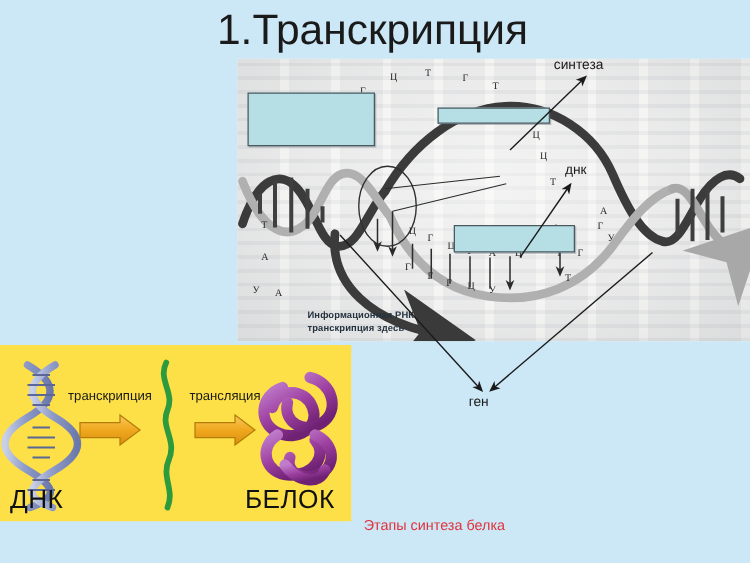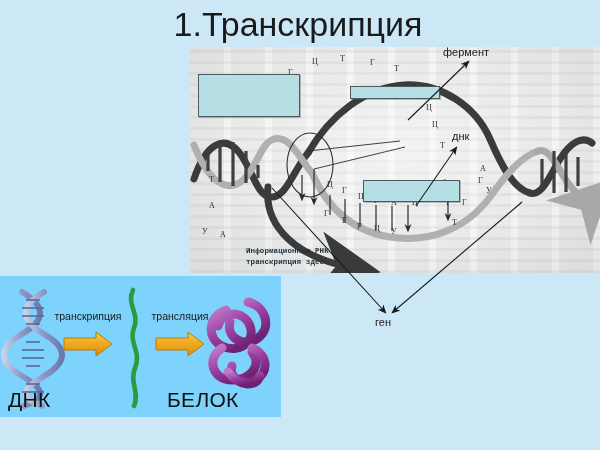--- a/index.html
+++ b/index.html
@@ -56,21 +56,21 @@
   
   .nt{
     position:absolute;
     font-family:"Liberation Serif", serif;
     font-size:8px;color:#2b2b2b;
     line-height:8px;
   }
 
   .scan-caption{
     position:absolute;
-    font-family:Liberation Mono, monospace;
+    font-family:Liberation Sans, sans-serif;
     font-size:7.5px;line-height:9px;color:#24323e;
     font-weight:bold;
     letter-spacing:.1px;
   }
 
   
   .cbox{
     position:absolute;
     background:#b5dfe4;
     border:1px solid #4c5a60;
@@ -80,21 +80,21 @@
   
   .lbl{
     position:absolute;
     font-size:11px;color:#1a1a1a;
     white-space:nowrap;
   }
 
   
   .panel{
     position:absolute;left:0px;top:276px;width:281px;height:141px;
-    background:#7dd3fc;
+    background:#fde047;
     overflow:hidden;
   }
   .panel svg{position:absolute;left:0;top:0;}
   .pbig{
     position:absolute;
     font-size:21px;color:#111;white-space:nowrap;
     letter-spacing:.3px;
   }
 
   .redcap{
@@ -229,21 +229,21 @@
     </defs>
 
     <line x1="408" y1="120" x2="468" y2="62" stroke="#1a1a1a" stroke-width="1.1" marker-end="url(#cal)"></line>
 
     <line x1="416" y1="206" x2="456" y2="148" stroke="#1a1a1a" stroke-width="1.1" marker-end="url(#cal)"></line>
 
     <line x1="272" y1="188" x2="385" y2="312" stroke="#1a1a1a" stroke-width="1.1" marker-end="url(#cal)"></line>
     <line x1="522" y1="202" x2="393" y2="312" stroke="#1a1a1a" stroke-width="1.1" marker-end="url(#cal)"></line>
   </svg>
 
-  <div class="lbl" style="left:443px;top:46px;">фермент</div>
+  <div class="lbl" style="left:443px;top:46px;">синтеза</div>
   <div class="lbl" style="left:452px;top:130px;">днк</div>
   <div class="lbl" style="left:375px;top:316px;">ген</div>
 
   <div class="panel">
     <svg width="281" height="141" viewBox="0 0 281 141">
       <defs>
         <linearGradient id="dnaGrad" x1="0" y1="0" x2="1" y2="0">
           <stop offset="0%" stop-color="#c9d0e8"></stop>
           <stop offset="45%" stop-color="#8e9bc8"></stop>
           <stop offset="100%" stop-color="#6b78ac"></stop>
@@ -289,17 +289,18 @@
         <path d="M222,72 C206,82 212,104 232,104 C252,104 262,88 252,76"></path>
         <path d="M252,72 C268,78 270,98 254,104 C240,109 228,100 232,90"></path>
         <path d="M228,96 C238,110 256,112 260,100"></path>
       </g>
 
       <text x="88" y="44" font-family="Liberation Sans, sans-serif" font-size="10.5" fill="#1a1a1a" text-anchor="middle">транскрипция</text>
       <text x="180" y="44" font-family="Liberation Sans, sans-serif" font-size="10.5" fill="#1a1a1a" text-anchor="middle">трансляция</text>
     </svg>
 
     <div class="pbig" style="left:8px;top:112px;">ДНК</div>
-    <div class="pbig" style="left:167px;top:112px;">БЕЛОК</div>
+    <div class="pbig" style="left:196px;top:112px;">БЕЛОК</div>
   </div>
 
+  <div class="redcap">Этапы синтеза белка</div>
 
 </div>
 
 </body></html>

